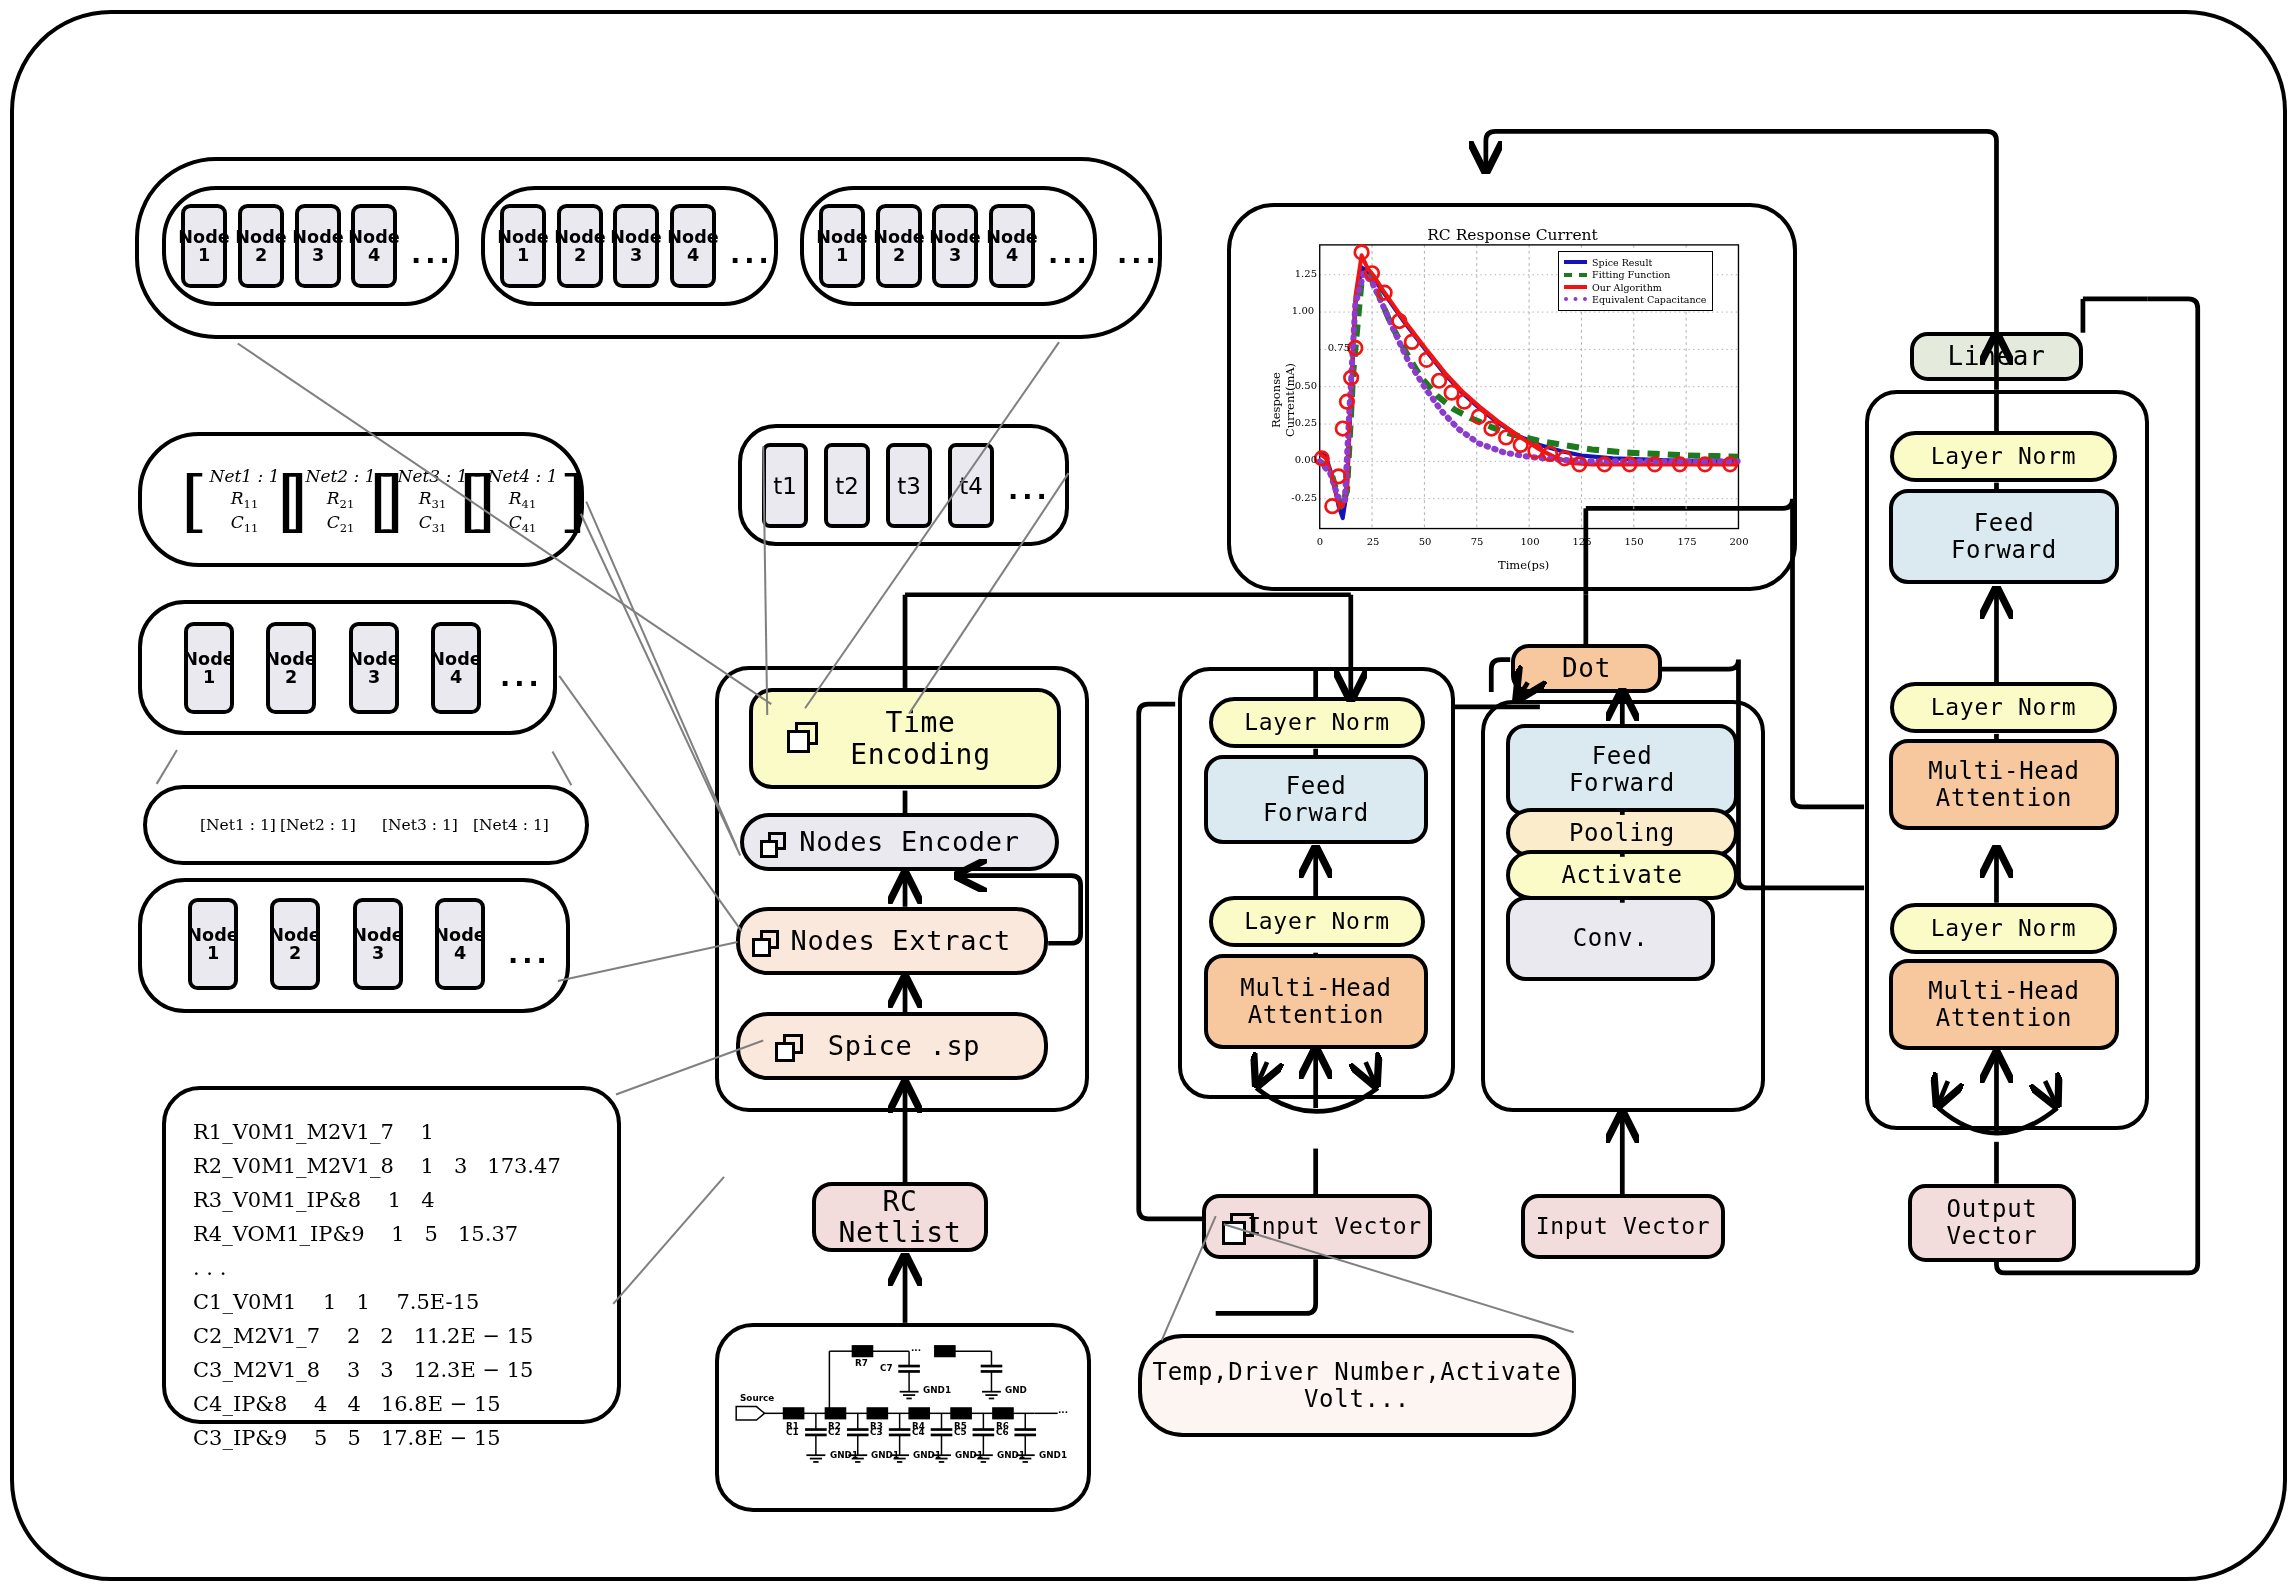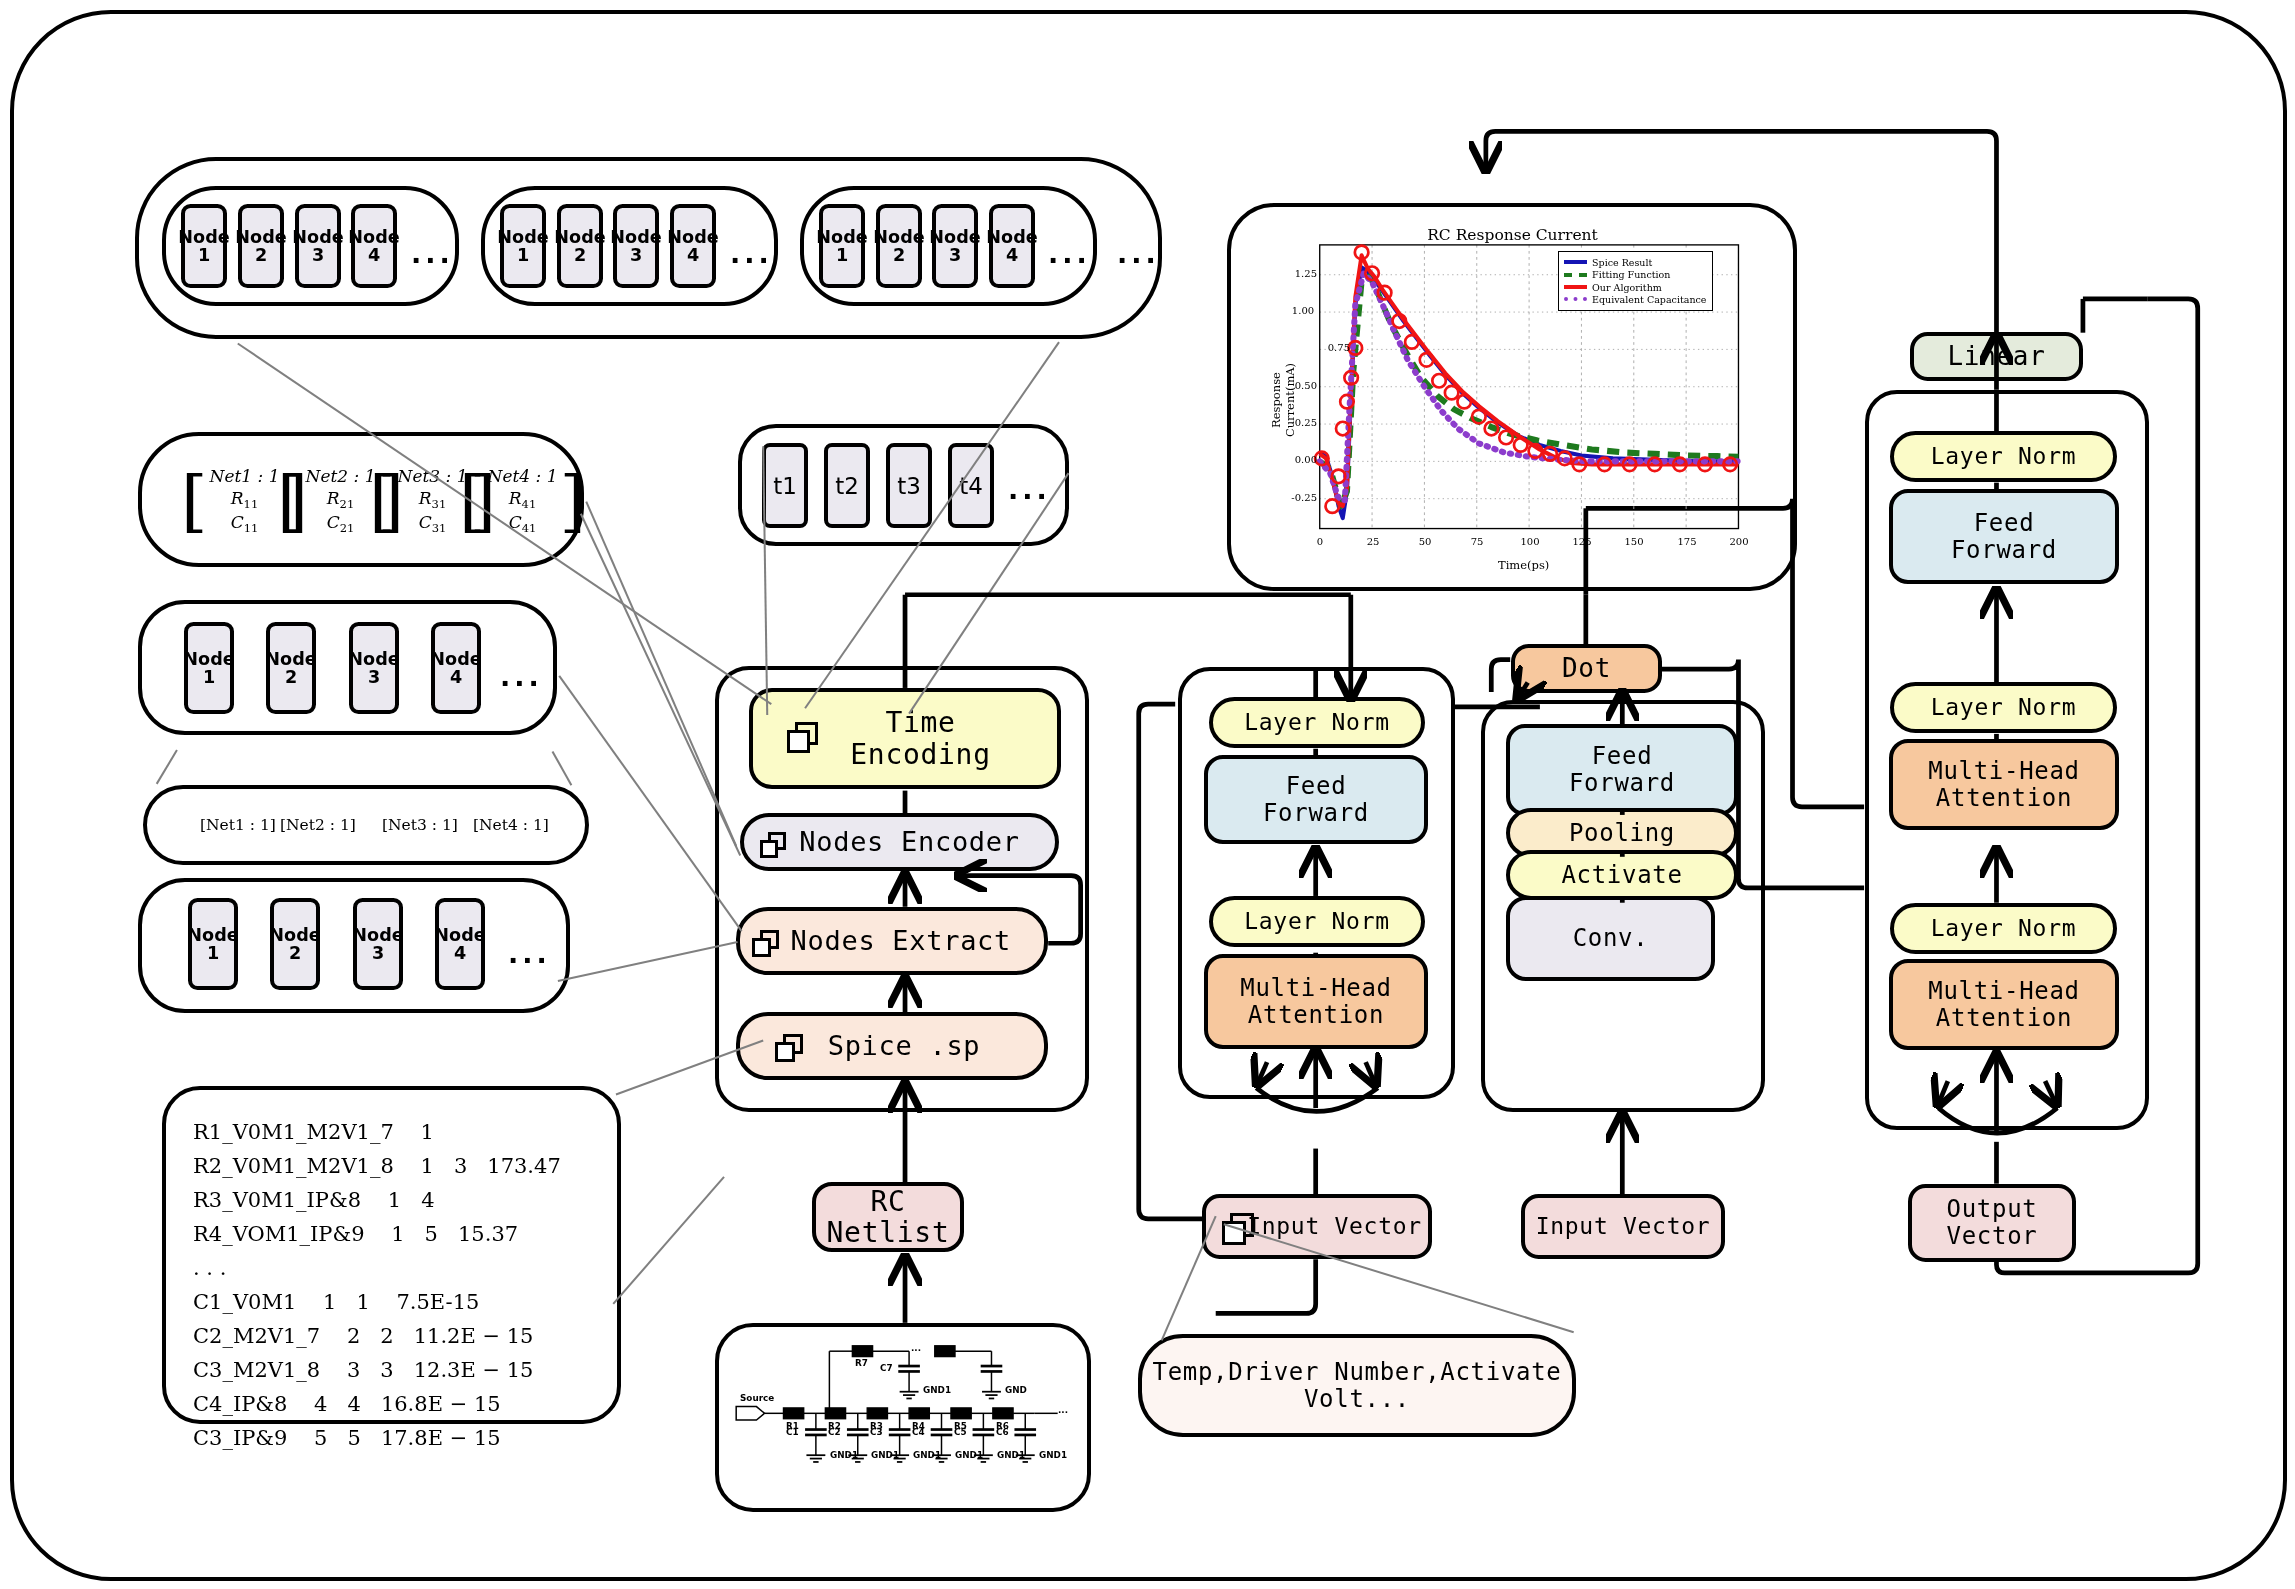--- a/index.html
+++ b/index.html
@@ -281,21 +281,21 @@
   </div>
 
   <div class="blk" style="left:736px; top:907px; width:312px; height:68px; background:#fbe8dc; font-size:27px; border-radius:32px;">
     <span class="icn" style="left:12px; top:19px; width:24px; height:24px;">
         <i class="b" style="width:19px;height:19px;"></i>
         <i class="f" style="width:19px;height:19px;"></i>
       </span>
     <span style="padding-left:17.6px;">Nodes Extract</span>
   </div>
 
-  <div class="blk" style="left:812px; top:1182px; width:152px; height:70px; background:#f3dcdc; font-size:28px; border-radius:20px;">
+  <div class="blk" style="left:812px; top:1182px; width:176px; height:70px; background:#f3dcdc; font-size:28px; border-radius:20px;">
     <span>RC Netlist</span>
   </div>
 
   <div class="rr" style="left:1178px; top:667px; width:277px; height:432px; border-radius:32px;"></div>
 
   <div class="blk" style="left:1209px; top:697px; width:216px; height:51px; background:#fbfbc8; font-size:23px; border-radius:27px;">
     <span>Layer Norm</span>
     </div>
 
   <div class="blk" style="left:1204px; top:755px; width:224px; height:89px; background:#daeaf0; font-size:24px; border-radius:19px;">

